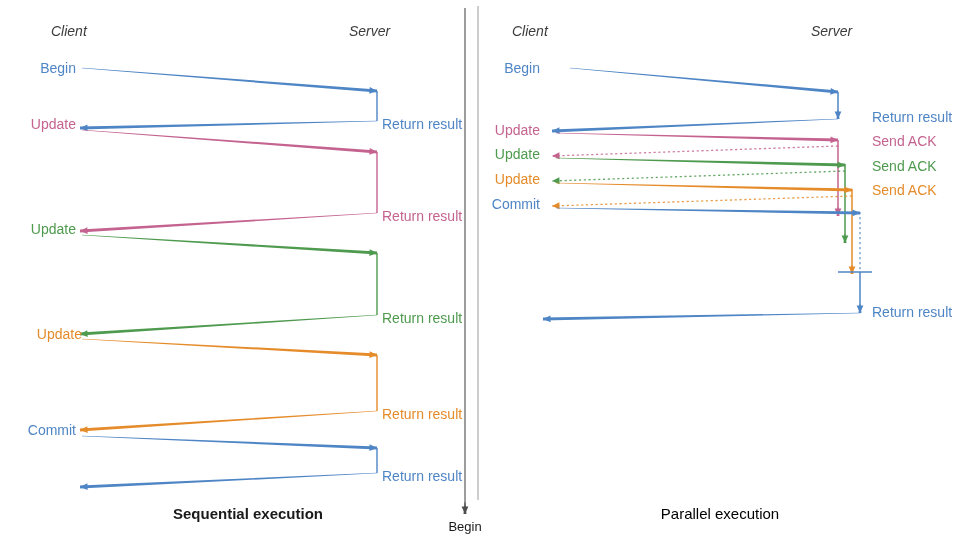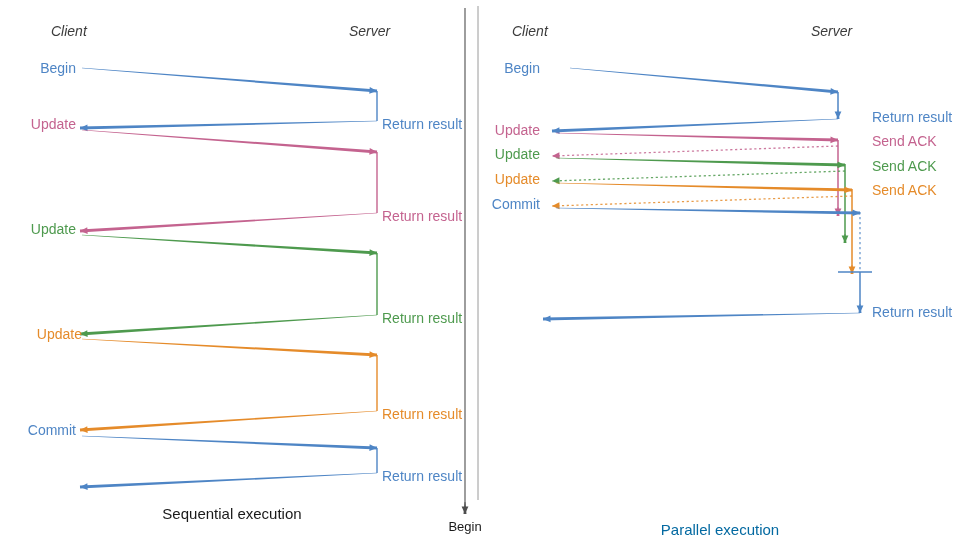--- a/index.html
+++ b/index.html
@@ -84,34 +84,34 @@
       <line x1="860" y1="272" x2="860" y2="313" stroke="#4e85c5" stroke-width="1.5" stroke-linecap="butt"></line>
       <polygon points="859.65,304 858.5,313 861.5,313 860.35,304" fill="#4e85c5"></polygon>
       <polygon points="860,313 856.6,305.5 863.4,305.5" fill="#4e85c5"></polygon>
       <polygon points="859.9933765806295,312.6500626765893 542.9716139169834,317.5002686139542 543.0283860830166,320.4997313860458 860.0066234193705,313.3499373234107" fill="#4e85c5"></polygon>
       <polygon points="543,319 550.4343151420582,315.4586784432129 550.5629987184003,322.2574607266207" fill="#4e85c5"></polygon>
     </svg>
   <div id="labels">
       <div class="lbl timelbl" style="left: 465px; top: 520px; color: rgb(26, 26, 26); transform: translateX(-50%);">Begin</div>
       <div class="lbl actor" style="left: 51px; top: 24px; color: rgb(60, 60, 60);">Client</div>
       <div class="lbl actor" style="left: 349px; top: 24px; color: rgb(60, 60, 60);">Server</div>
-      <div class="lbl caption" style="left: 232px; top: 506px; color: rgb(26, 26, 26); transform: translateX(-50%);">Sequential execution</div>
+      <div class="lbl caption" style="left: 248px; top: 506px; color: rgb(26, 26, 26); transform: translateX(-50%); font-weight: bold;">Sequential execution</div>
       <div class="lbl " style="left: 76px; top: 61px; color: rgb(78, 133, 197); transform: translateX(-100%);">Begin</div>
       <div class="lbl " style="left: 76px; top: 117px; color: rgb(196, 99, 143); transform: translateX(-100%);">Update</div>
       <div class="lbl " style="left: 76px; top: 222px; color: rgb(78, 154, 78); transform: translateX(-100%);">Update</div>
       <div class="lbl " style="left: 82px; top: 327px; color: rgb(229, 139, 42); transform: translateX(-100%);">Update</div>
       <div class="lbl " style="left: 76px; top: 423px; color: rgb(78, 133, 197); transform: translateX(-100%);">Commit</div>
       <div class="lbl " style="left: 382px; top: 117px; color: rgb(78, 133, 197);">Return result</div>
       <div class="lbl " style="left: 382px; top: 209px; color: rgb(196, 99, 143);">Return result</div>
       <div class="lbl " style="left: 382px; top: 311px; color: rgb(78, 154, 78);">Return result</div>
       <div class="lbl " style="left: 382px; top: 407px; color: rgb(229, 139, 42);">Return result</div>
       <div class="lbl " style="left: 382px; top: 469px; color: rgb(78, 133, 197);">Return result</div>
       <div class="lbl actor" style="left: 512px; top: 24px; color: rgb(60, 60, 60);">Client</div>
       <div class="lbl actor" style="left: 811px; top: 24px; color: rgb(60, 60, 60);">Server</div>
-      <div class="lbl caption" style="left: 720px; top: 522px; color: #0369a1; transform: translateX(-50%);">Parallel execution</div>
+      <div class="lbl caption" style="left: 720px; top: 506px; color: #000000; transform: translateX(-50%);">Parallel execution</div>
       <div class="lbl " style="left: 540px; top: 61px; color: rgb(78, 133, 197); transform: translateX(-100%);">Begin</div>
       <div class="lbl " style="left: 540px; top: 123px; color: rgb(196, 99, 143); transform: translateX(-100%);">Update</div>
       <div class="lbl " style="left: 540px; top: 147px; color: rgb(78, 154, 78); transform: translateX(-100%);">Update</div>
       <div class="lbl " style="left: 540px; top: 172px; color: rgb(229, 139, 42); transform: translateX(-100%);">Update</div>
       <div class="lbl " style="left: 540px; top: 197px; color: rgb(78, 133, 197); transform: translateX(-100%);">Commit</div>
       <div class="lbl " style="left: 872px; top: 110px; color: rgb(78, 133, 197);">Return result</div>
       <div class="lbl " style="left: 872px; top: 134px; color: rgb(196, 99, 143);">Send ACK</div>
       <div class="lbl " style="left: 872px; top: 159px; color: rgb(78, 154, 78);">Send ACK</div>
       <div class="lbl " style="left: 872px; top: 183px; color: rgb(229, 139, 42);">Send ACK</div>
       <div class="lbl " style="left: 872px; top: 305px; color: rgb(78, 133, 197);">Return result</div>

